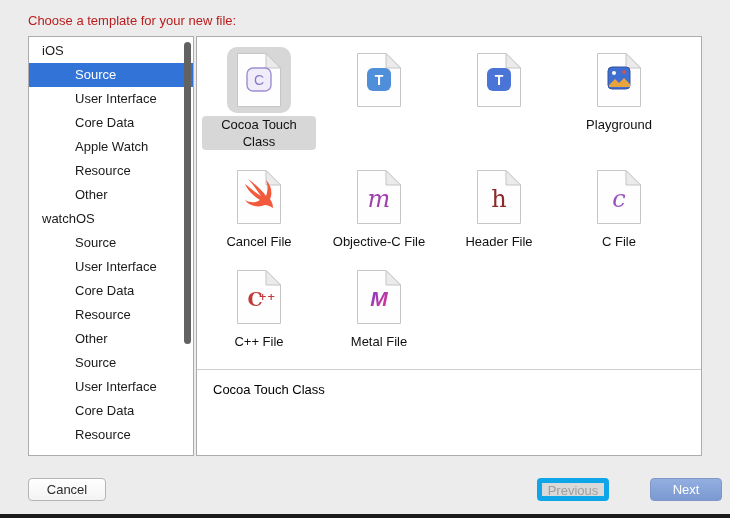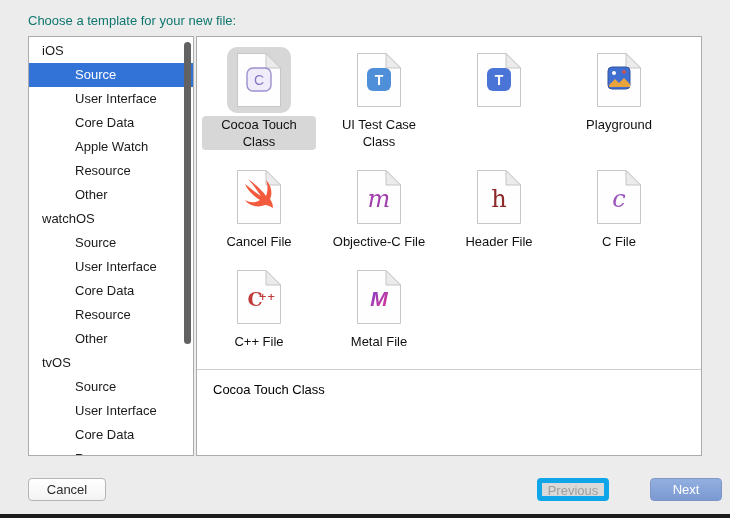--- a/index.html
+++ b/index.html
@@ -4,21 +4,21 @@
 <style>
   html,body{margin:0;padding:0;}
   body{
     width:730px;height:518px;position:relative;overflow:hidden;
     background:#ececec;
     font-family:"Liberation Sans",sans-serif;
     -webkit-font-smoothing:antialiased;
   }
   .dialog-title{
     position:absolute;left:28px;top:13px;
-    font-size:13px;color:#0f766e;
+    font-size:13px;color:#b91c1c;
   }
   
   .sidebar{
     position:absolute;left:28px;top:36px;width:166px;height:420px;
     background:#ffffff;border:1px solid #acacac;box-sizing:border-box;
     overflow:hidden;
   }
   .sidebar-list{padding-top:2px;}
   .sb-row{
     height:24px;line-height:24px;font-size:13px;color:#1a1a1a;
@@ -98,21 +98,20 @@
       <div class="sb-row sb-item">Core Data</div>
       <div class="sb-row sb-item">Apple Watch</div>
       <div class="sb-row sb-item">Resource</div>
       <div class="sb-row sb-item">Other</div>
       <div class="sb-row sb-header">watchOS</div>
       <div class="sb-row sb-item">Source</div>
       <div class="sb-row sb-item">User Interface</div>
       <div class="sb-row sb-item">Core Data</div>
       <div class="sb-row sb-item">Resource</div>
       <div class="sb-row sb-item">Other</div>
-      <div class="sb-row sb-header">tvOS</div>
       <div class="sb-row sb-item">Source</div>
       <div class="sb-row sb-item">User Interface</div>
       <div class="sb-row sb-item">Core Data</div>
       <div class="sb-row sb-item">Resource</div>
     </div>
   <div class="sb-scrollbar">
     <div class="sb-thumb"></div>
   </div>
 </div>
 
@@ -131,21 +130,20 @@
       </div>
       <div class="tile">
         <div class="icon-wrap">
           <svg class="file-svg" width="46" height="56" viewBox="0 0 46 56">
             <path d="M1.5 1.5 H30 L44.5 16 V54.5 H1.5 Z" fill="#fefefe" stroke="#c6c6c6"></path>
             <path d="M30 1.5 V16 H44.5 Z" fill="#ebebeb" stroke="#c6c6c6"></path>
             <rect x="11" y="16" width="24" height="23" rx="6" fill="#4f8ed8"></rect>
             <text x="23" y="33" text-anchor="middle" font-size="14" font-weight="bold" font-family="Liberation Sans,sans-serif" fill="#ffffff">T</text>
           </svg>
         </div>
-        <div class="tile-label">UI Test Case Class</div>
       </div>
       <div class="tile">
         <div class="icon-wrap">
           <svg class="file-svg" width="46" height="56" viewBox="0 0 46 56">
             <path d="M1.5 1.5 H30 L44.5 16 V54.5 H1.5 Z" fill="#fefefe" stroke="#c6c6c6"></path>
             <path d="M30 1.5 V16 H44.5 Z" fill="#ebebeb" stroke="#c6c6c6"></path>
             <rect x="11" y="16" width="24" height="23" rx="6" fill="#4a74d6"></rect>
             <text x="23" y="33" text-anchor="middle" font-size="14" font-weight="bold" font-family="Liberation Sans,sans-serif" fill="#ffffff">T</text>
           </svg>
         </div>

